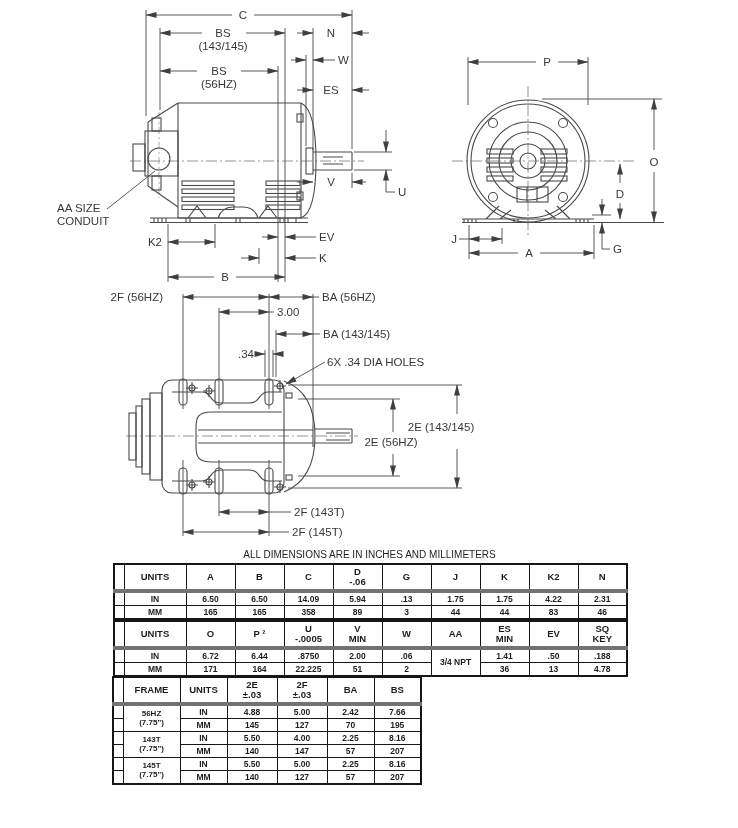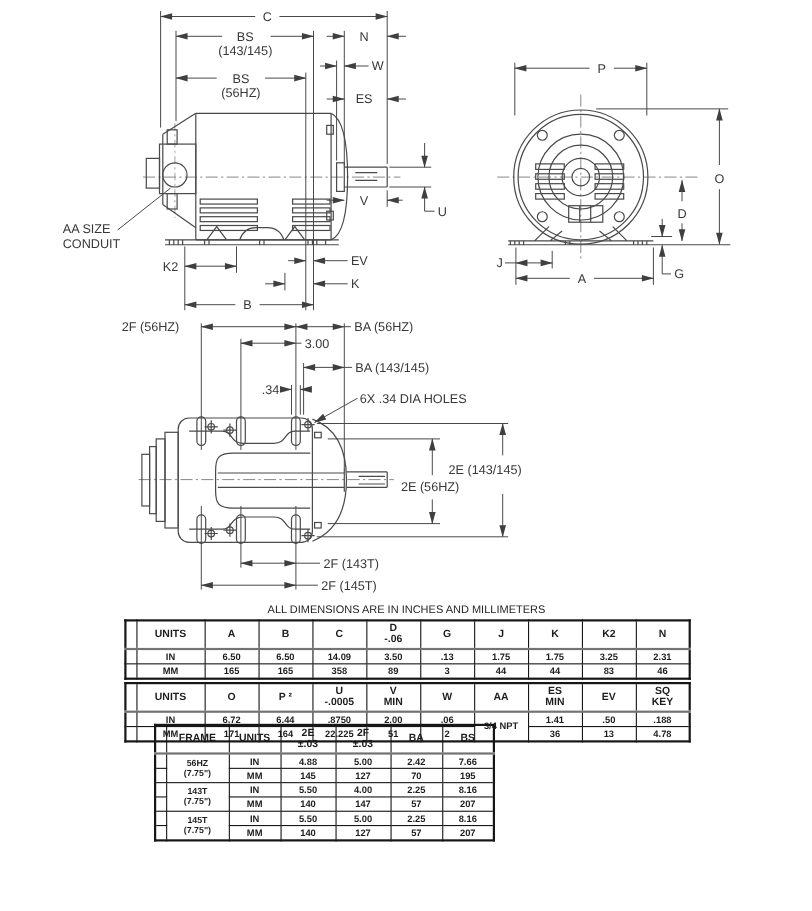--- a/index.html
+++ b/index.html
@@ -11,21 +11,21 @@
   .cl{stroke:#787878;stroke-width:0.8;fill:none;stroke-dasharray:11 3 2 3;}
   .cl2{stroke:#8a8a8a;stroke-width:0.7;fill:none;stroke-dasharray:7 3 2 3;}
   .dim{font:11.5px "Liberation Sans",sans-serif;fill:#383838;}
   .bg{fill:#ffffff;stroke:none;}
   .tblwrap{position:absolute;}
   table{border-collapse:collapse;table-layout:fixed;border:2px solid #161616;}
   th,td{border:1px solid #161616;text-align:center;vertical-align:middle;
         padding:0;overflow:hidden;color:#1d1d1d;}
   thead th{height:24px;font-size:9.5px;font-weight:bold;line-height:1.08;white-space:pre-line;}
   tbody td{height:12px;font-size:8.5px;font-weight:bold;line-height:1.05;}
-  thead{border-bottom:2px solid #737373;border-radius:12px;}
+  thead{border-bottom:4px solid #737373;border-radius:12px;}
   td.frame{font-size:8px;white-space:pre-line;}
   .title{position:absolute;left:113px;top:549px;width:513px;text-align:center;
          font-size:10px;font-weight:normal;color:#1d1d1d;}
   .notes{position:absolute;left:85px;top:788px;font-size:8px;color:#2e2e2e;line-height:1.18;}
 </style>
 </head>
 <body>
 
 <div class="page">
 
@@ -284,25 +284,25 @@
     <th>N</th>
   </tr>
         </thead>
   <tbody>
   <tr>
     <td></td>
     <td>IN</td>
     <td>6.50</td>
     <td>6.50</td>
     <td>14.09</td>
-    <td>3.50</td>
+    <td>5.94</td>
     <td>.13</td>
     <td>1.75</td>
     <td>1.75</td>
-    <td>3.25</td>
+    <td>4.22</td>
     <td>2.31</td>
   </tr>
   <tr>
     <td></td>
     <td>MM</td>
     <td>165</td>
     <td>165</td>
     <td>358</td>
     <td>89</td>
     <td>3</td>
@@ -372,21 +372,21 @@
     <td>51</td>
     <td>2</td>
     <td>36</td>
     <td>13</td>
     <td>4.78</td>
   </tr>
   </tbody>
 </table>
 </div>
 
-<div class="tblwrap" style="left:112px;top:658px;margin-left:28px;">
+<div class="tblwrap" style="left:112px;top:676px;">
 <table>
   <colgroup>
           <col style="width:10px">
           <col style="width:57px">
           <col style="width:47px">
           <col style="width:50px">
           <col style="width:50px">
           <col style="width:47px">
           <col style="width:47px">
         </colgroup>

